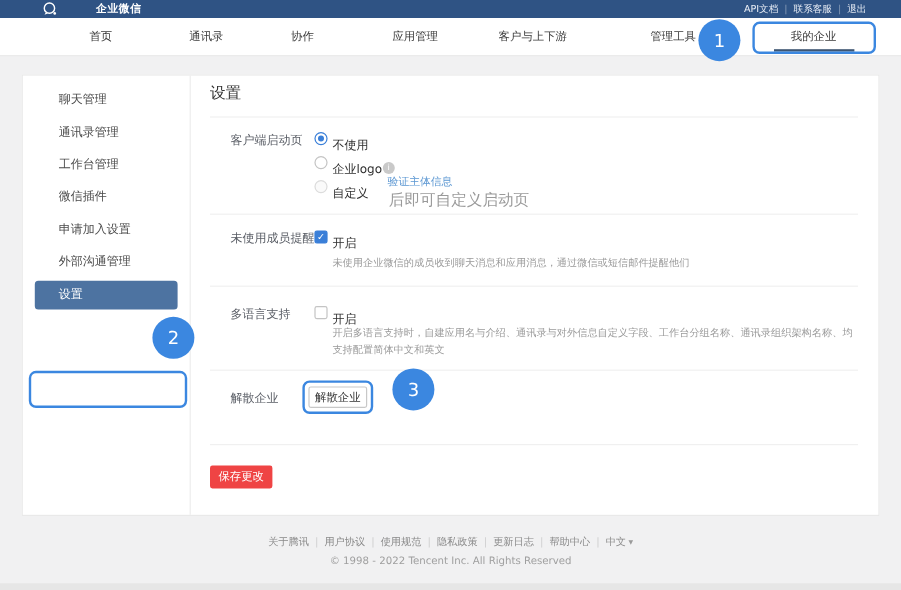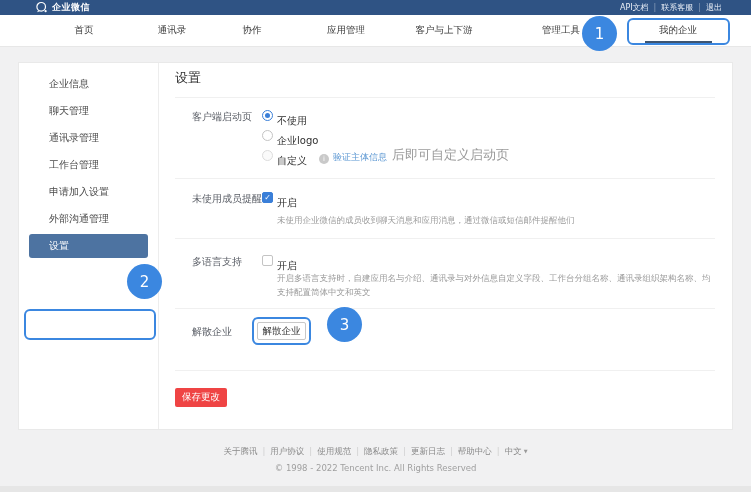--- a/index.html
+++ b/index.html
@@ -3,21 +3,21 @@
 <meta charset="utf-8">
 <style>
   * { margin:0; padding:0; box-sizing:border-box; }
   html,body { width:751px; height:492px; }
   body { font-family:"DejaVu Sans","Liberation Sans",sans-serif; background:#f1f1f2; }
   #screen { position:relative; width:751px; height:492px; overflow:hidden; background:#f1f1f2; }
 
   
   .topbar { position:absolute; left:0; top:0; width:751px; height:15px; background:#2f5384;
             display:flex; align-items:center; }
-  .brand { display:flex; align-items:center; margin-left:35px; }
+  .brand { display:flex; align-items:center; margin-left:35px;gap:28px; }
   .brand svg { display:block; }
   .brand-name { color:#ffffff; font-size:9px; font-weight:bold; margin-left:4px; letter-spacing:.5px; }
   .topbar-links { position:absolute; right:29px; top:0; height:15px; display:flex; align-items:center; }
   .topbar-link { color:#e9eef6; font-size:8px; cursor:pointer; }
   .topbar-sep { color:rgba(255,255,255,.4); font-size:8px; margin:0 5px; }
 
   
   .navbar { position:absolute; left:0; top:15px; width:751px; height:32px; background:#ffffff;
             border-bottom:1px solid #e7e7e7; }
   .nav-item { position:absolute; top:9px; transform:translateX(-50%); font-size:9.5px; color:#3a3a3a; cursor:pointer; white-space:nowrap; }
@@ -32,21 +32,21 @@
   .page-title { position:absolute; left:175px; top:69px; font-size:13px; color:#333; font-weight:500; }
   .divider { position:absolute; left:175px; width:540px; height:1px; background:#f0f0f0; }
 
   .row-label { position:absolute; left:192px; font-size:10px; color:#5a5e66; white-space:nowrap; }
   .opt-row { position:absolute; left:262px; height:20px; display:flex; align-items:center; }
   .radio { width:11px; height:11px; border-radius:50%; border:1px solid #c4c4c4; background:#fff; position:relative; flex:0 0 auto; cursor:pointer; }
   .radio.selected { border-color:#3a7fd8; }
   .radio.selected::after { content:""; position:absolute; left:2px; top:2px; width:5px; height:5px; border-radius:50%; background:#3a7fd8; }
   .radio.disabled { border-color:#dcdcdc; background:#fafafa; }
   .opt-label { font-size:10px; color:#2f2f2f; margin-left:4px; cursor:pointer; white-space:nowrap;margin-top:12px; }
-  .hint { display:flex; align-items:flex-end; margin-left:12px; }
+  .hint { display:flex; align-items:flex-start; margin-left:12px;flex-direction:column; }
   .info-icon { width:10px; height:10px; border-radius:50%; background:#c9c9c9; color:#fff; font-size:7px;
                display:inline-flex; align-items:center; justify-content:center; flex:0 0 auto; }
   .hint-link { font-size:9px; color:#5a96d2; margin-left:4px; cursor:pointer; white-space:nowrap; }
   .hint-rest { font-size:13px; color:#9a9a9a; margin-left:5px; white-space:nowrap; }
 
   .checkbox { width:11px; height:11px; border:1px solid #c4c4c4; border-radius:2px; background:#fff;
               display:inline-flex; align-items:center; justify-content:center; flex:0 0 auto; cursor:pointer;
               font-size:8px; color:#fff; line-height:11px; }
   .checkbox.checked { background:#3a7fd8; border-color:#3a7fd8; }
 
@@ -105,24 +105,24 @@
     <span class="nav-item" style="left:252px">协作</span>
     <span class="nav-item" style="left:346px">应用管理</span>
     <span class="nav-item" style="left:444px">客户与上下游</span>
     <span class="nav-item" style="left:561px">管理工具</span>
     <span class="nav-item" style="left:678px">我的企业</span>
     <span class="nav-underline"></span>
   </div>
 
   <div class="panel">
     <div class="sidebar">
-      <div class="side-item">企业信息</div>
       <div class="side-item">聊天管理</div>
       <div class="side-item">通讯录管理</div>
       <div class="side-item">工作台管理</div>
+      <div class="side-item">微信插件</div>
       <div class="side-item">申请加入设置</div>
       <div class="side-item">外部沟通管理</div>
       <div class="side-item selected">设置</div>
     </div>
   </div>
 
   <div class="page-title">设置</div>
   <div class="divider" style="top:97px"></div>
 
   <div class="row-label" style="top:110px">客户端启动页</div>

